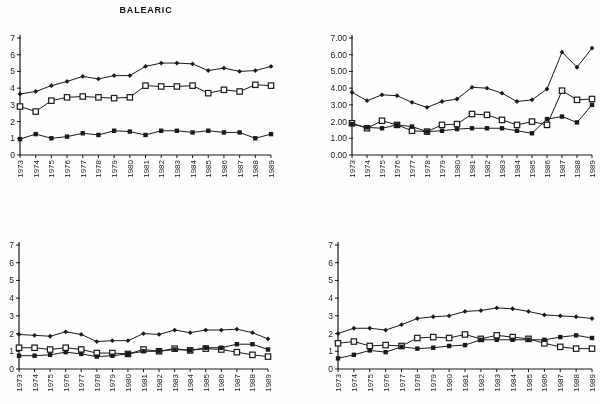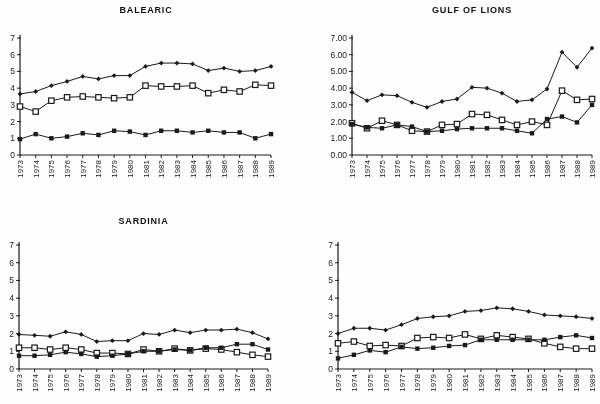--- a/index.html
+++ b/index.html
@@ -127,21 +127,20 @@
         <rect x="190.3625" y="130.2357142857143" width="4.4" height="4.4" fill="#1a1a1a"></rect>
         <rect x="206.05" y="128.56428571428572" width="4.4" height="4.4" fill="#1a1a1a"></rect>
         <rect x="221.7375" y="130.2357142857143" width="4.4" height="4.4" fill="#1a1a1a"></rect>
         <rect x="237.425" y="130.2357142857143" width="4.4" height="4.4" fill="#1a1a1a"></rect>
         <rect x="253.1125" y="136.0857142857143" width="4.4" height="4.4" fill="#1a1a1a"></rect>
         <rect x="268.8" y="131.90714285714287" width="4.4" height="4.4" fill="#1a1a1a"></rect>
       </svg>
   </figure>
 
   <figure class="chart f1">
-    <figcaption>GULF OF LIONS</figcaption>
     <svg viewBox="0 0 300 202">
         <line x1="52" y1="35" x2="52" y2="155" stroke="#1a1a1a" stroke-width="1.2"></line>
         <line x1="52" y1="155" x2="292" y2="155" stroke="#1a1a1a" stroke-width="1.2"></line>
         <line x1="49" y1="155" x2="53" y2="155" stroke="#1a1a1a" stroke-width="1"></line>
         <text x="47" y="158" text-anchor="end" font-size="8.5" fill="#1a1a1a">0.00</text>
         <line x1="49" y1="138.28571428571428" x2="53" y2="138.28571428571428" stroke="#1a1a1a" stroke-width="1"></line>
         <text x="47" y="141.28571428571428" text-anchor="end" font-size="8.5" fill="#1a1a1a">1.00</text>
         <line x1="49" y1="121.57142857142857" x2="53" y2="121.57142857142857" stroke="#1a1a1a" stroke-width="1"></line>
         <text x="47" y="124.57142857142857" text-anchor="end" font-size="8.5" fill="#1a1a1a">2.00</text>
         <line x1="49" y1="104.85714285714286" x2="53" y2="104.85714285714286" stroke="#1a1a1a" stroke-width="1"></line>
@@ -239,21 +238,20 @@
         <rect x="214.8" y="128.56428571428572" width="4.4" height="4.4" fill="#1a1a1a"></rect>
         <rect x="229.8" y="131.07142857142858" width="4.4" height="4.4" fill="#1a1a1a"></rect>
         <rect x="244.8" y="116.86428571428571" width="4.4" height="4.4" fill="#1a1a1a"></rect>
         <rect x="259.8" y="114.35714285714286" width="4.4" height="4.4" fill="#1a1a1a"></rect>
         <rect x="274.8" y="120.20714285714286" width="4.4" height="4.4" fill="#1a1a1a"></rect>
         <rect x="289.8" y="102.65714285714286" width="4.4" height="4.4" fill="#1a1a1a"></rect>
       </svg>
   </figure>
 
   <figure class="chart f2">
-    <figcaption>SARDINIA</figcaption>
     <svg viewBox="0 0 300 202">
         <line x1="19" y1="40" x2="19" y2="167" stroke="#1a1a1a" stroke-width="1.2"></line>
         <line x1="19" y1="167" x2="268" y2="167" stroke="#1a1a1a" stroke-width="1.2"></line>
         <line x1="16" y1="167" x2="20" y2="167" stroke="#1a1a1a" stroke-width="1"></line>
         <text x="14" y="170" text-anchor="end" font-size="8.5" fill="#1a1a1a">0</text>
         <line x1="16" y1="149.28571428571428" x2="20" y2="149.28571428571428" stroke="#1a1a1a" stroke-width="1"></line>
         <text x="14" y="152.28571428571428" text-anchor="end" font-size="8.5" fill="#1a1a1a">1</text>
         <line x1="16" y1="131.57142857142856" x2="20" y2="131.57142857142856" stroke="#1a1a1a" stroke-width="1"></line>
         <text x="14" y="134.57142857142856" text-anchor="end" font-size="8.5" fill="#1a1a1a">2</text>
         <line x1="16" y1="113.85714285714286" x2="20" y2="113.85714285714286" stroke="#1a1a1a" stroke-width="1"></line>

